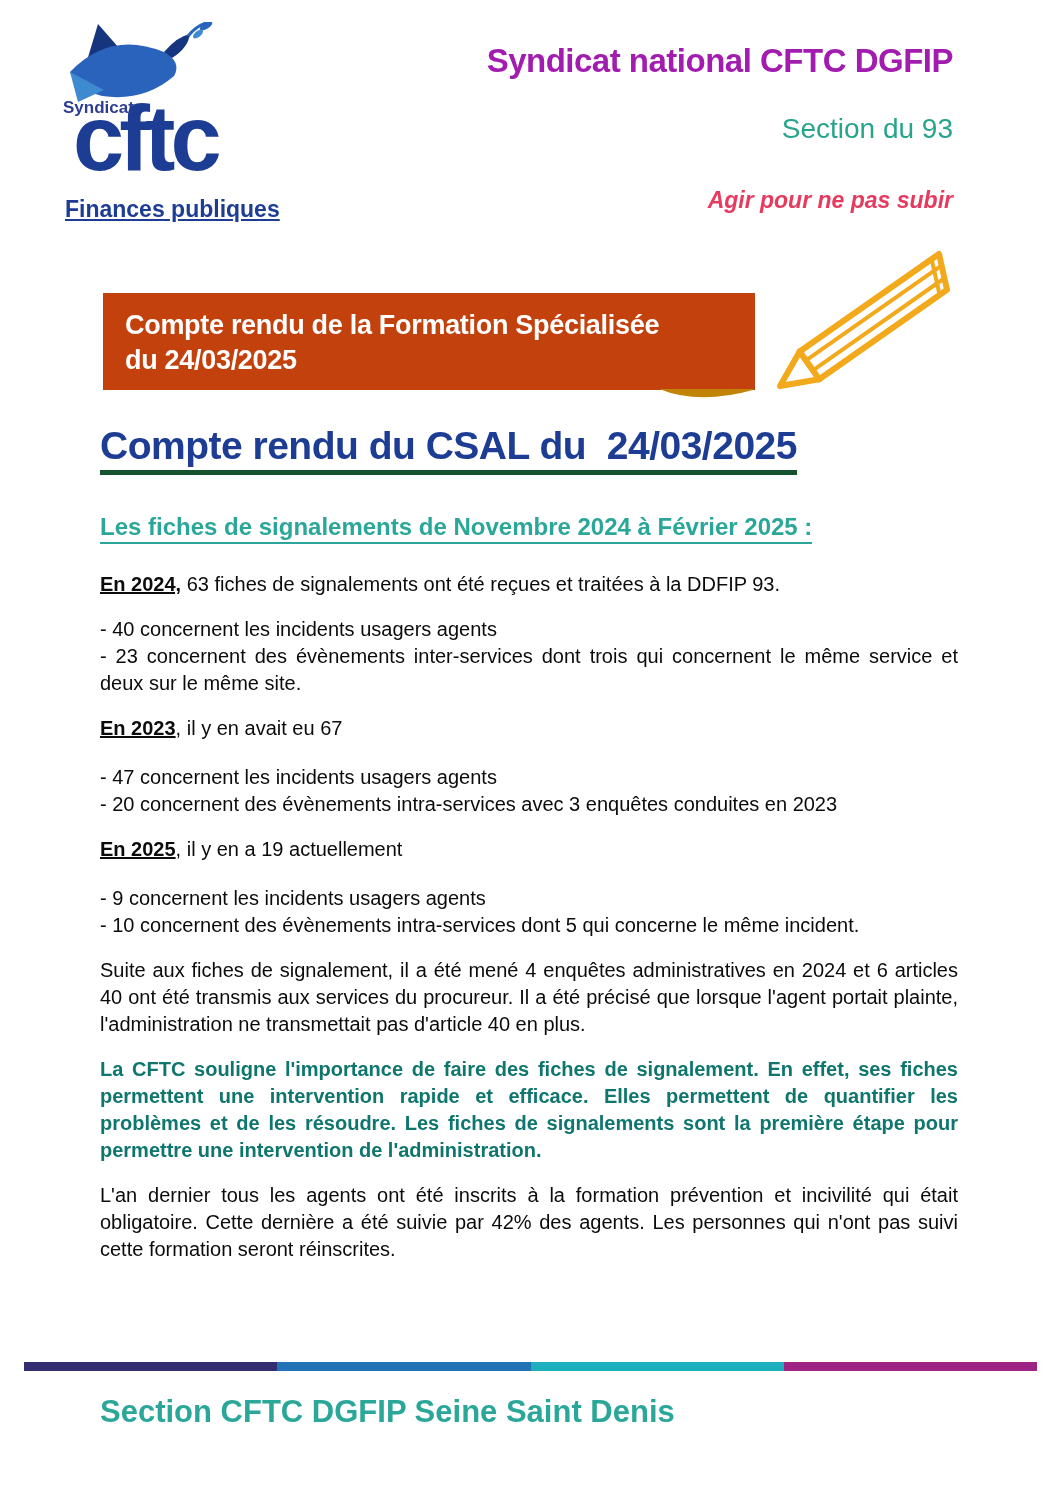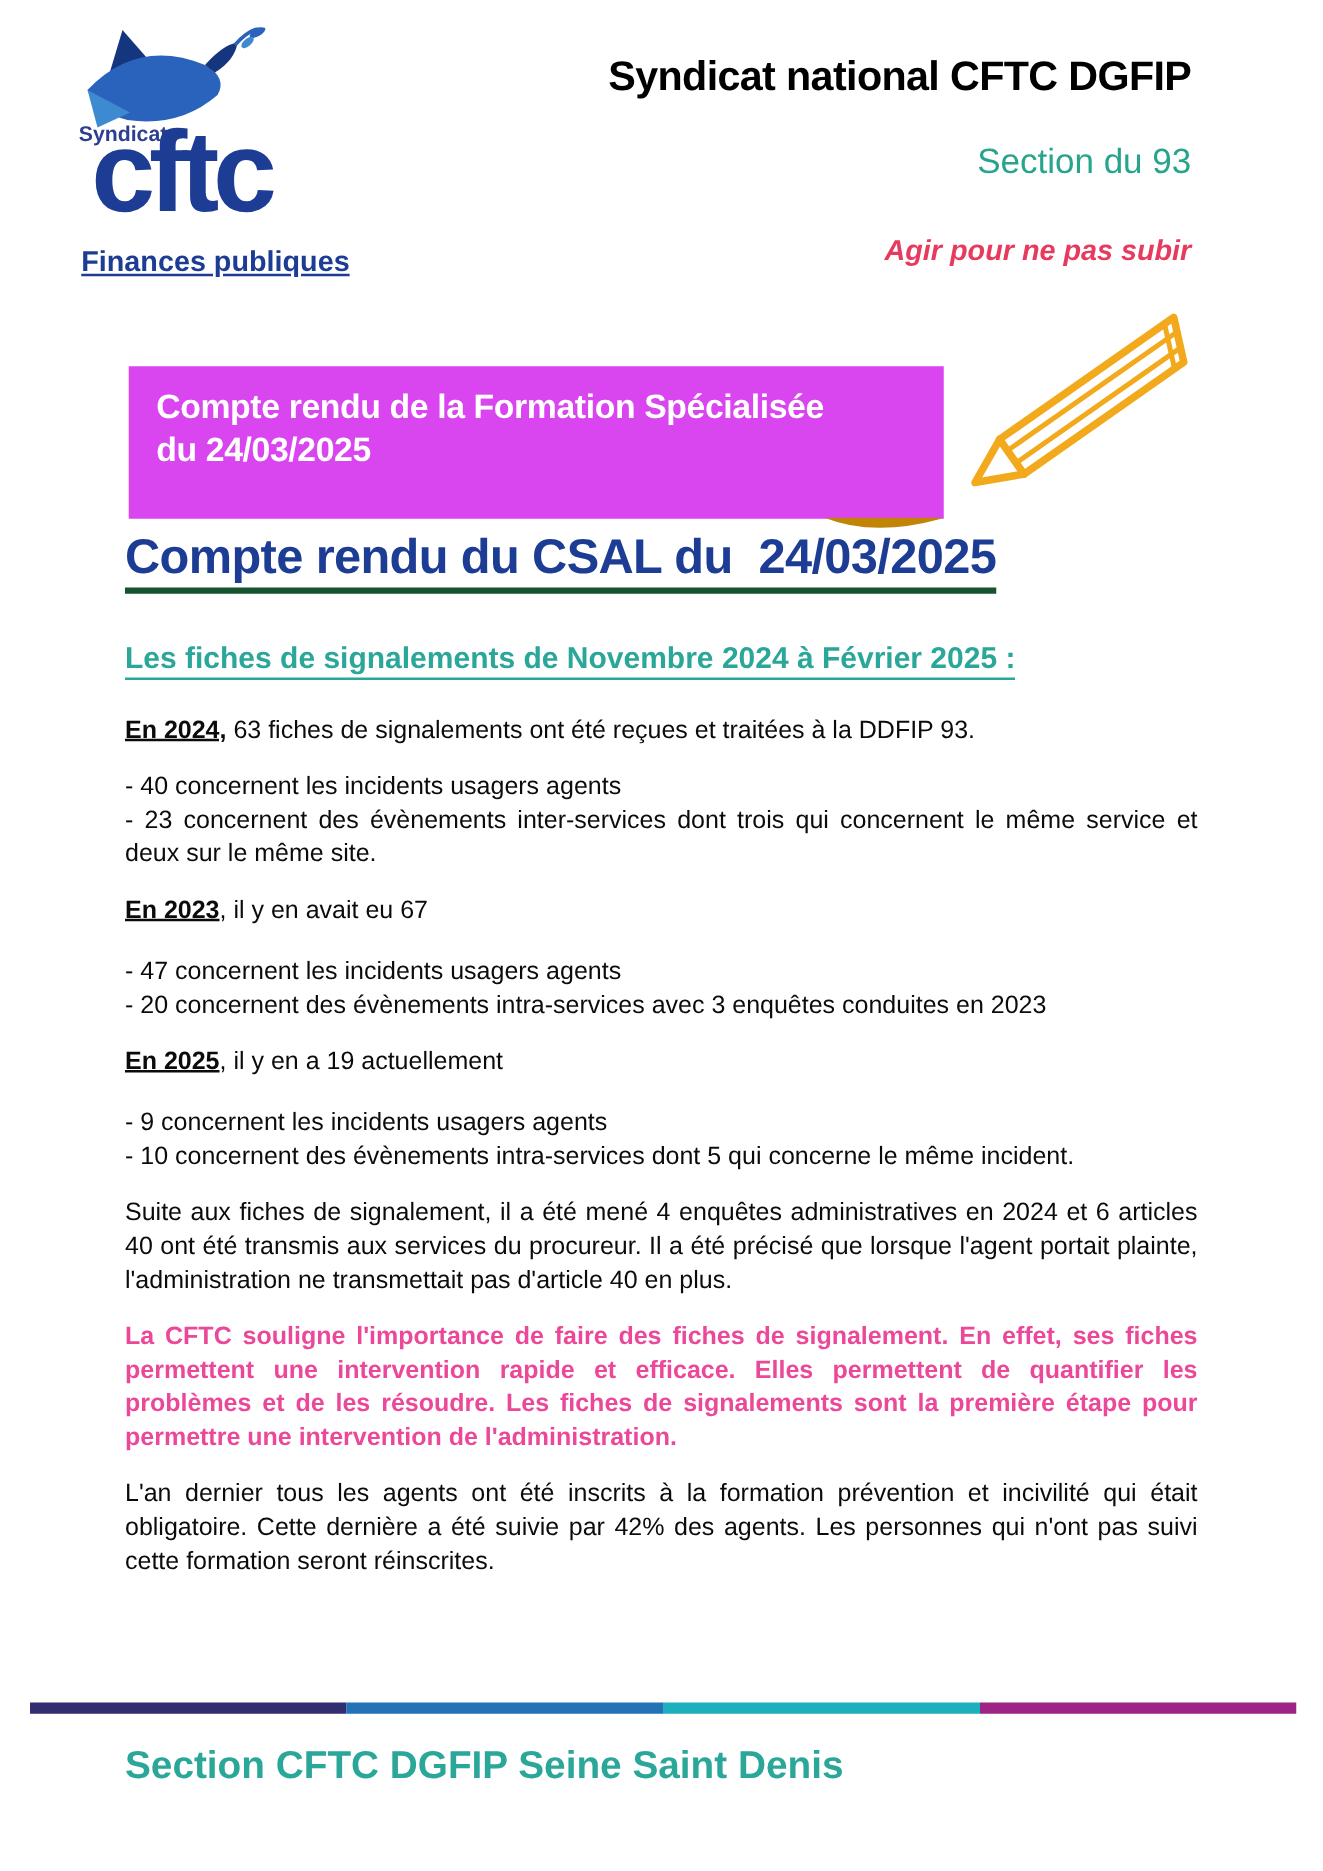--- a/index.html
+++ b/index.html
@@ -8,40 +8,40 @@
     font-family:"Liberation Sans", sans-serif;color:#111111;
   }
   
   .logo{position:absolute;left:55px;top:20px;width:230px;height:215px;}
   .dove{position:absolute;left:5px;top:2px;}
   .logo-syndicat{position:absolute;left:8px;top:78px;font-size:17px;font-weight:bold;color:#2B3E90;}
   .logo-cftc{position:absolute;left:18px;top:72px;font-size:92px;font-weight:800;letter-spacing:-5px;color:#1D3C94;line-height:1;}
   .logo-fp{position:absolute;left:10px;top:176px;font-size:23px;font-weight:800;color:#1D3C94;letter-spacing:0px;text-decoration:underline;}
   
   .head-right{position:absolute;right:105px;top:42px;text-align:right;}
-  .head-title{font-size:33px;font-weight:800;color:#000000;letter-spacing:-0.5px;}
+  .head-title{font-size:33px;font-weight:800;color:#a21caf;letter-spacing:-0.5px;}
   .head-section{margin-top:33px;font-size:28px;font-weight:400;color:#28A48C;}
   .head-motto{margin-top:42px;font-size:23px;font-weight:800;font-style:italic;color:#E73A5F;}
   
-  .banner{position:absolute;left:103px;top:293px;width:652px;height:122px;background:#d946ef;}
+  .banner{position:absolute;left:103px;top:293px;width:652px;height:97px;background:#c2410c;}
   .banner-text{padding:15px 0 0 22px;color:#ffffff;font-size:27px;font-weight:800;line-height:35px;letter-spacing:-0.3px;}
   .fold{position:absolute;right:0;bottom:-17px;width:100px;height:18px;}
   .pencil{position:absolute;left:758px;top:250px;width:215px;height:155px;}
   
   .main-title{position:absolute;left:100px;top:424px;margin:0;font-size:39px;font-weight:800;color:#1D3C94;letter-spacing:-0.5px;}
   .main-title span{white-space:pre-wrap;border-bottom:5px solid #14532d;padding-bottom:3px;}
   .sub-title{position:absolute;left:100px;top:513px;margin:0;font-size:24px;font-weight:800;color:#2BA79A;}
   .sub-title span{border-bottom:2px solid #2BA79A;padding-bottom:2px;}
   
   .content{position:absolute;left:100px;top:571px;width:858px;font-size:20px;line-height:27px;color:#0b0b0b;}
   .content p{margin:0 0 18px 0;}
   .content p.grp{margin-bottom:0;}
   .content p.j{text-align:justify;}
   .content b.lead{font-weight:800;text-decoration:underline;}
-  .content p.hl{color:#ec4899;font-weight:800;}
+  .content p.hl{color:#0f766e;font-weight:800;}
   
   .divider{position:absolute;left:24px;top:1362px;width:1013px;height:9px;display:flex;}
   .divider span{flex:1 1 25%;height:100%;}
   .seg-navy{background:#332E72;}
   .seg-blue{background:#2173B6;}
   .seg-teal{background:#1DAFBD;}
   .seg-magenta{background:#9D2385;}
   .footer-text{position:absolute;left:100px;top:1394px;font-size:31px;font-weight:800;color:#2BA79A;}
 </style>
 </head>

